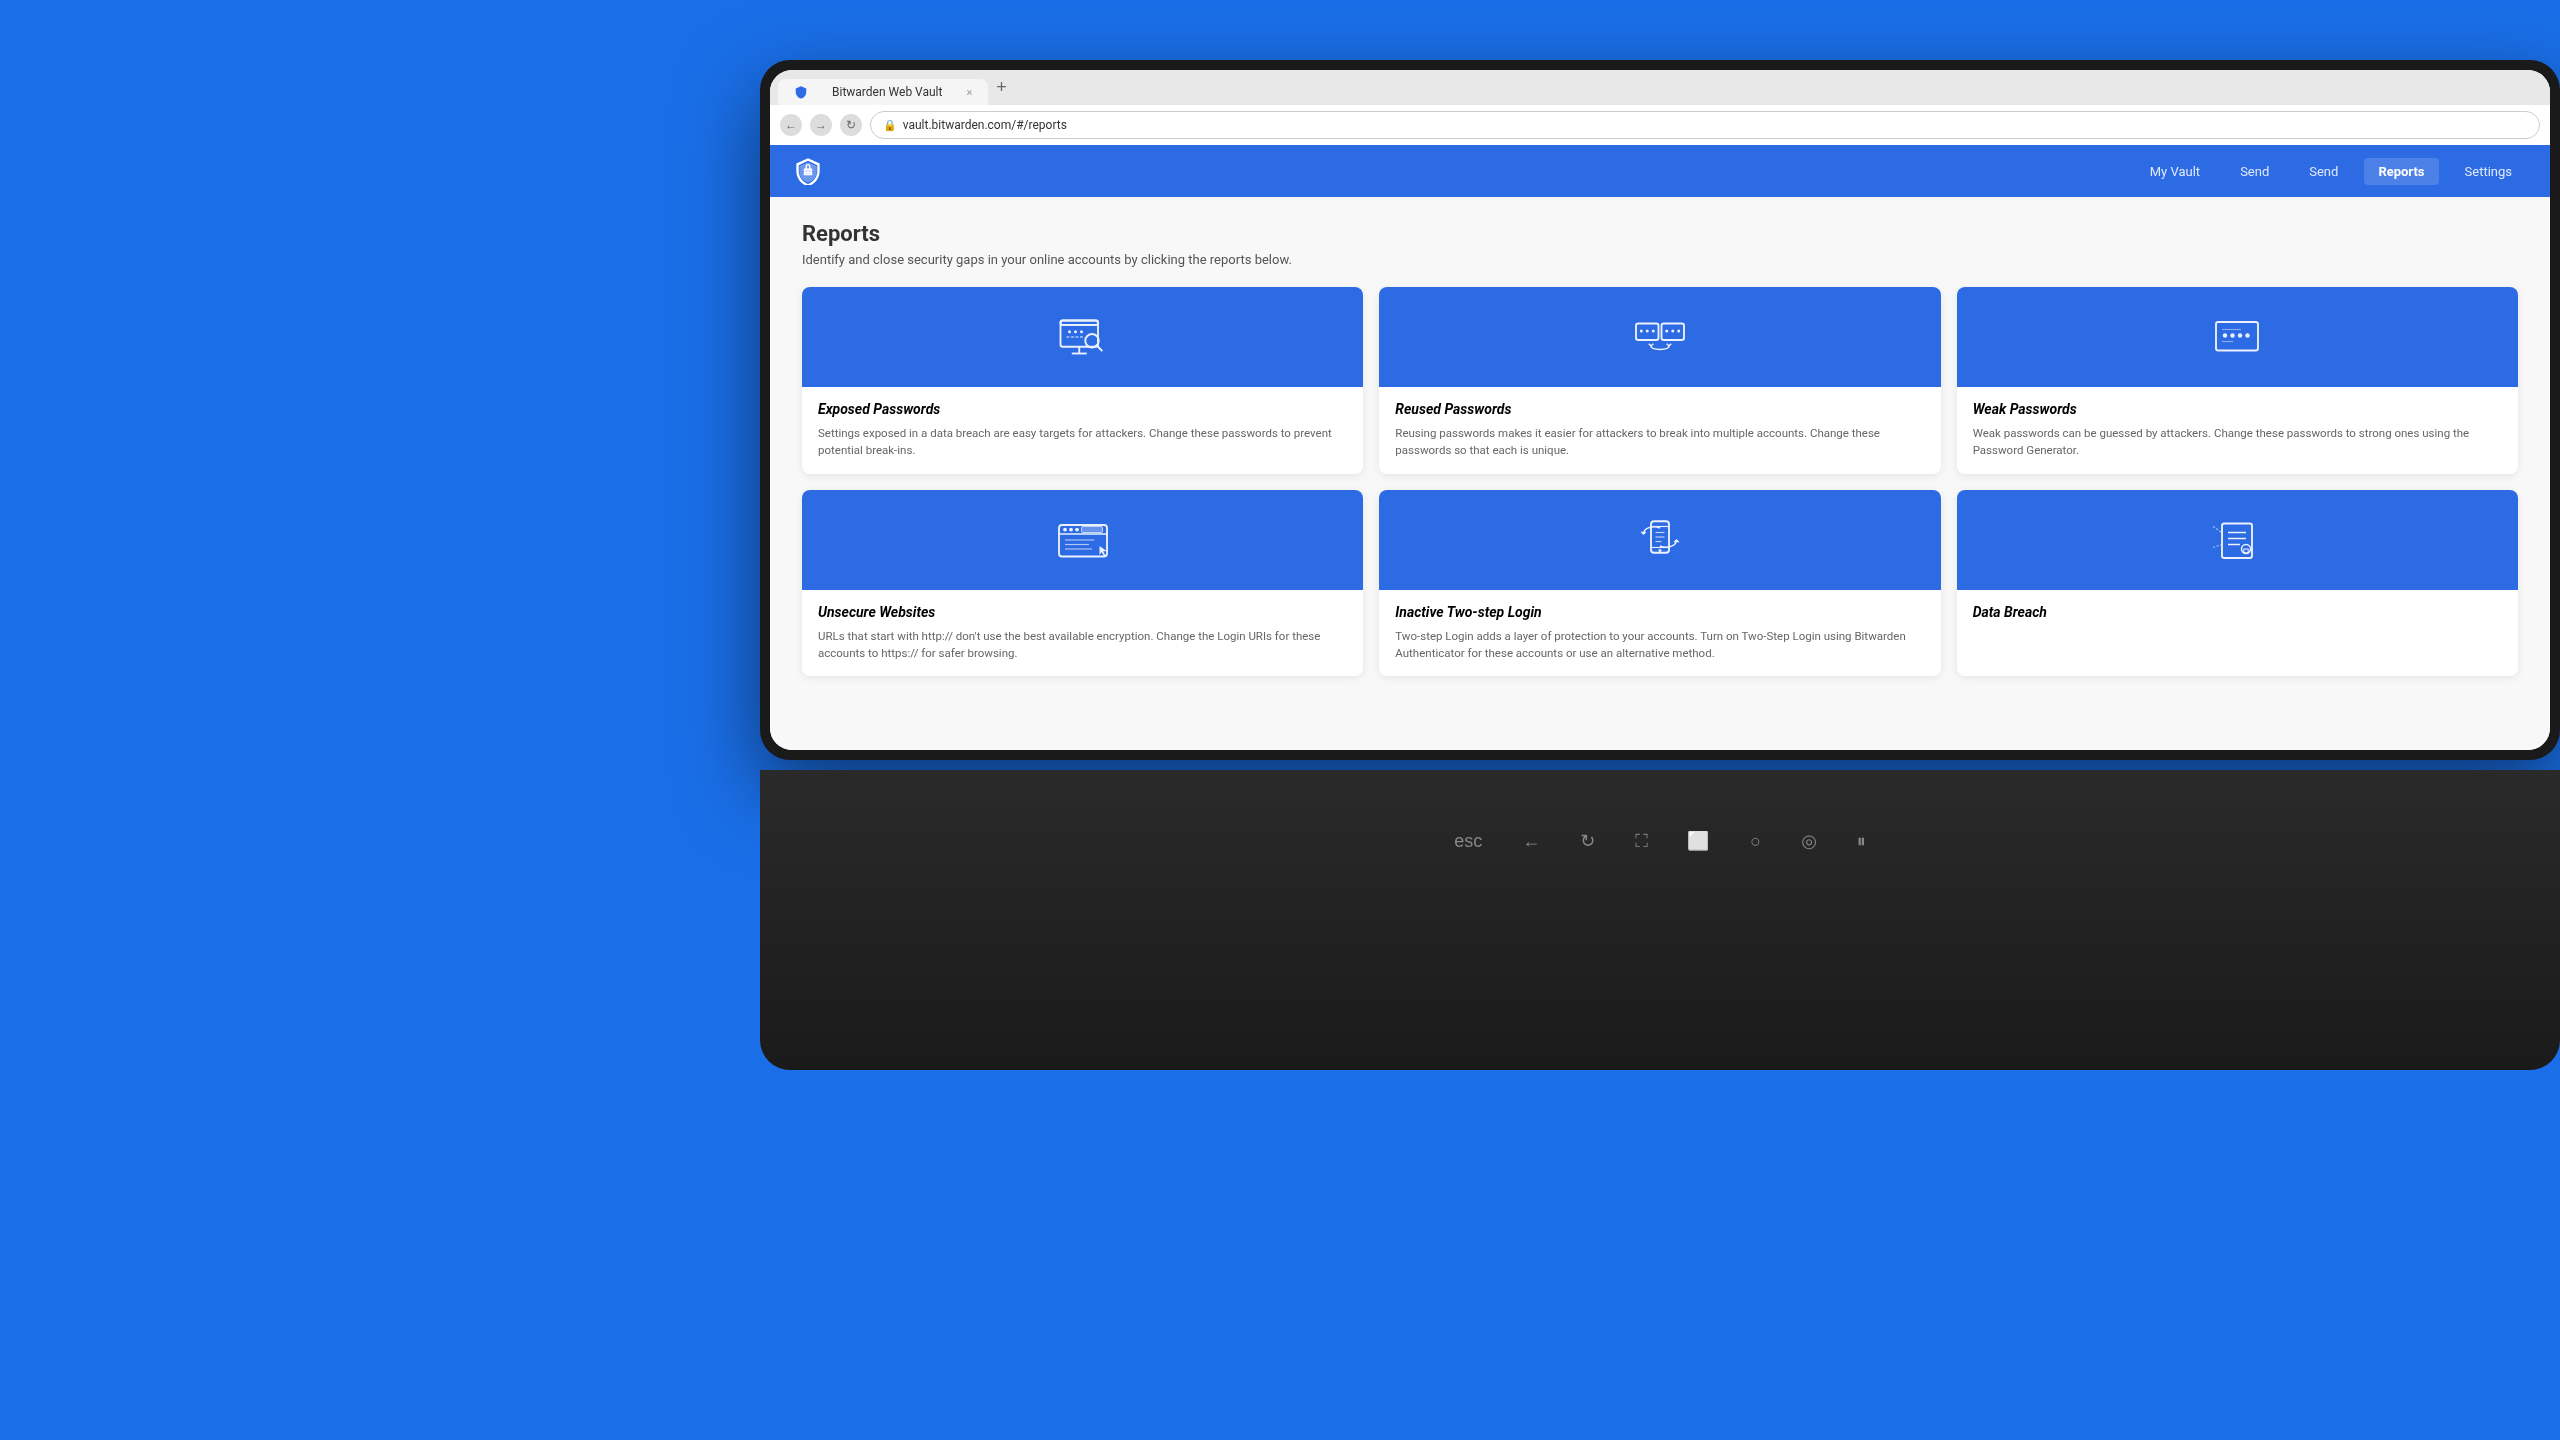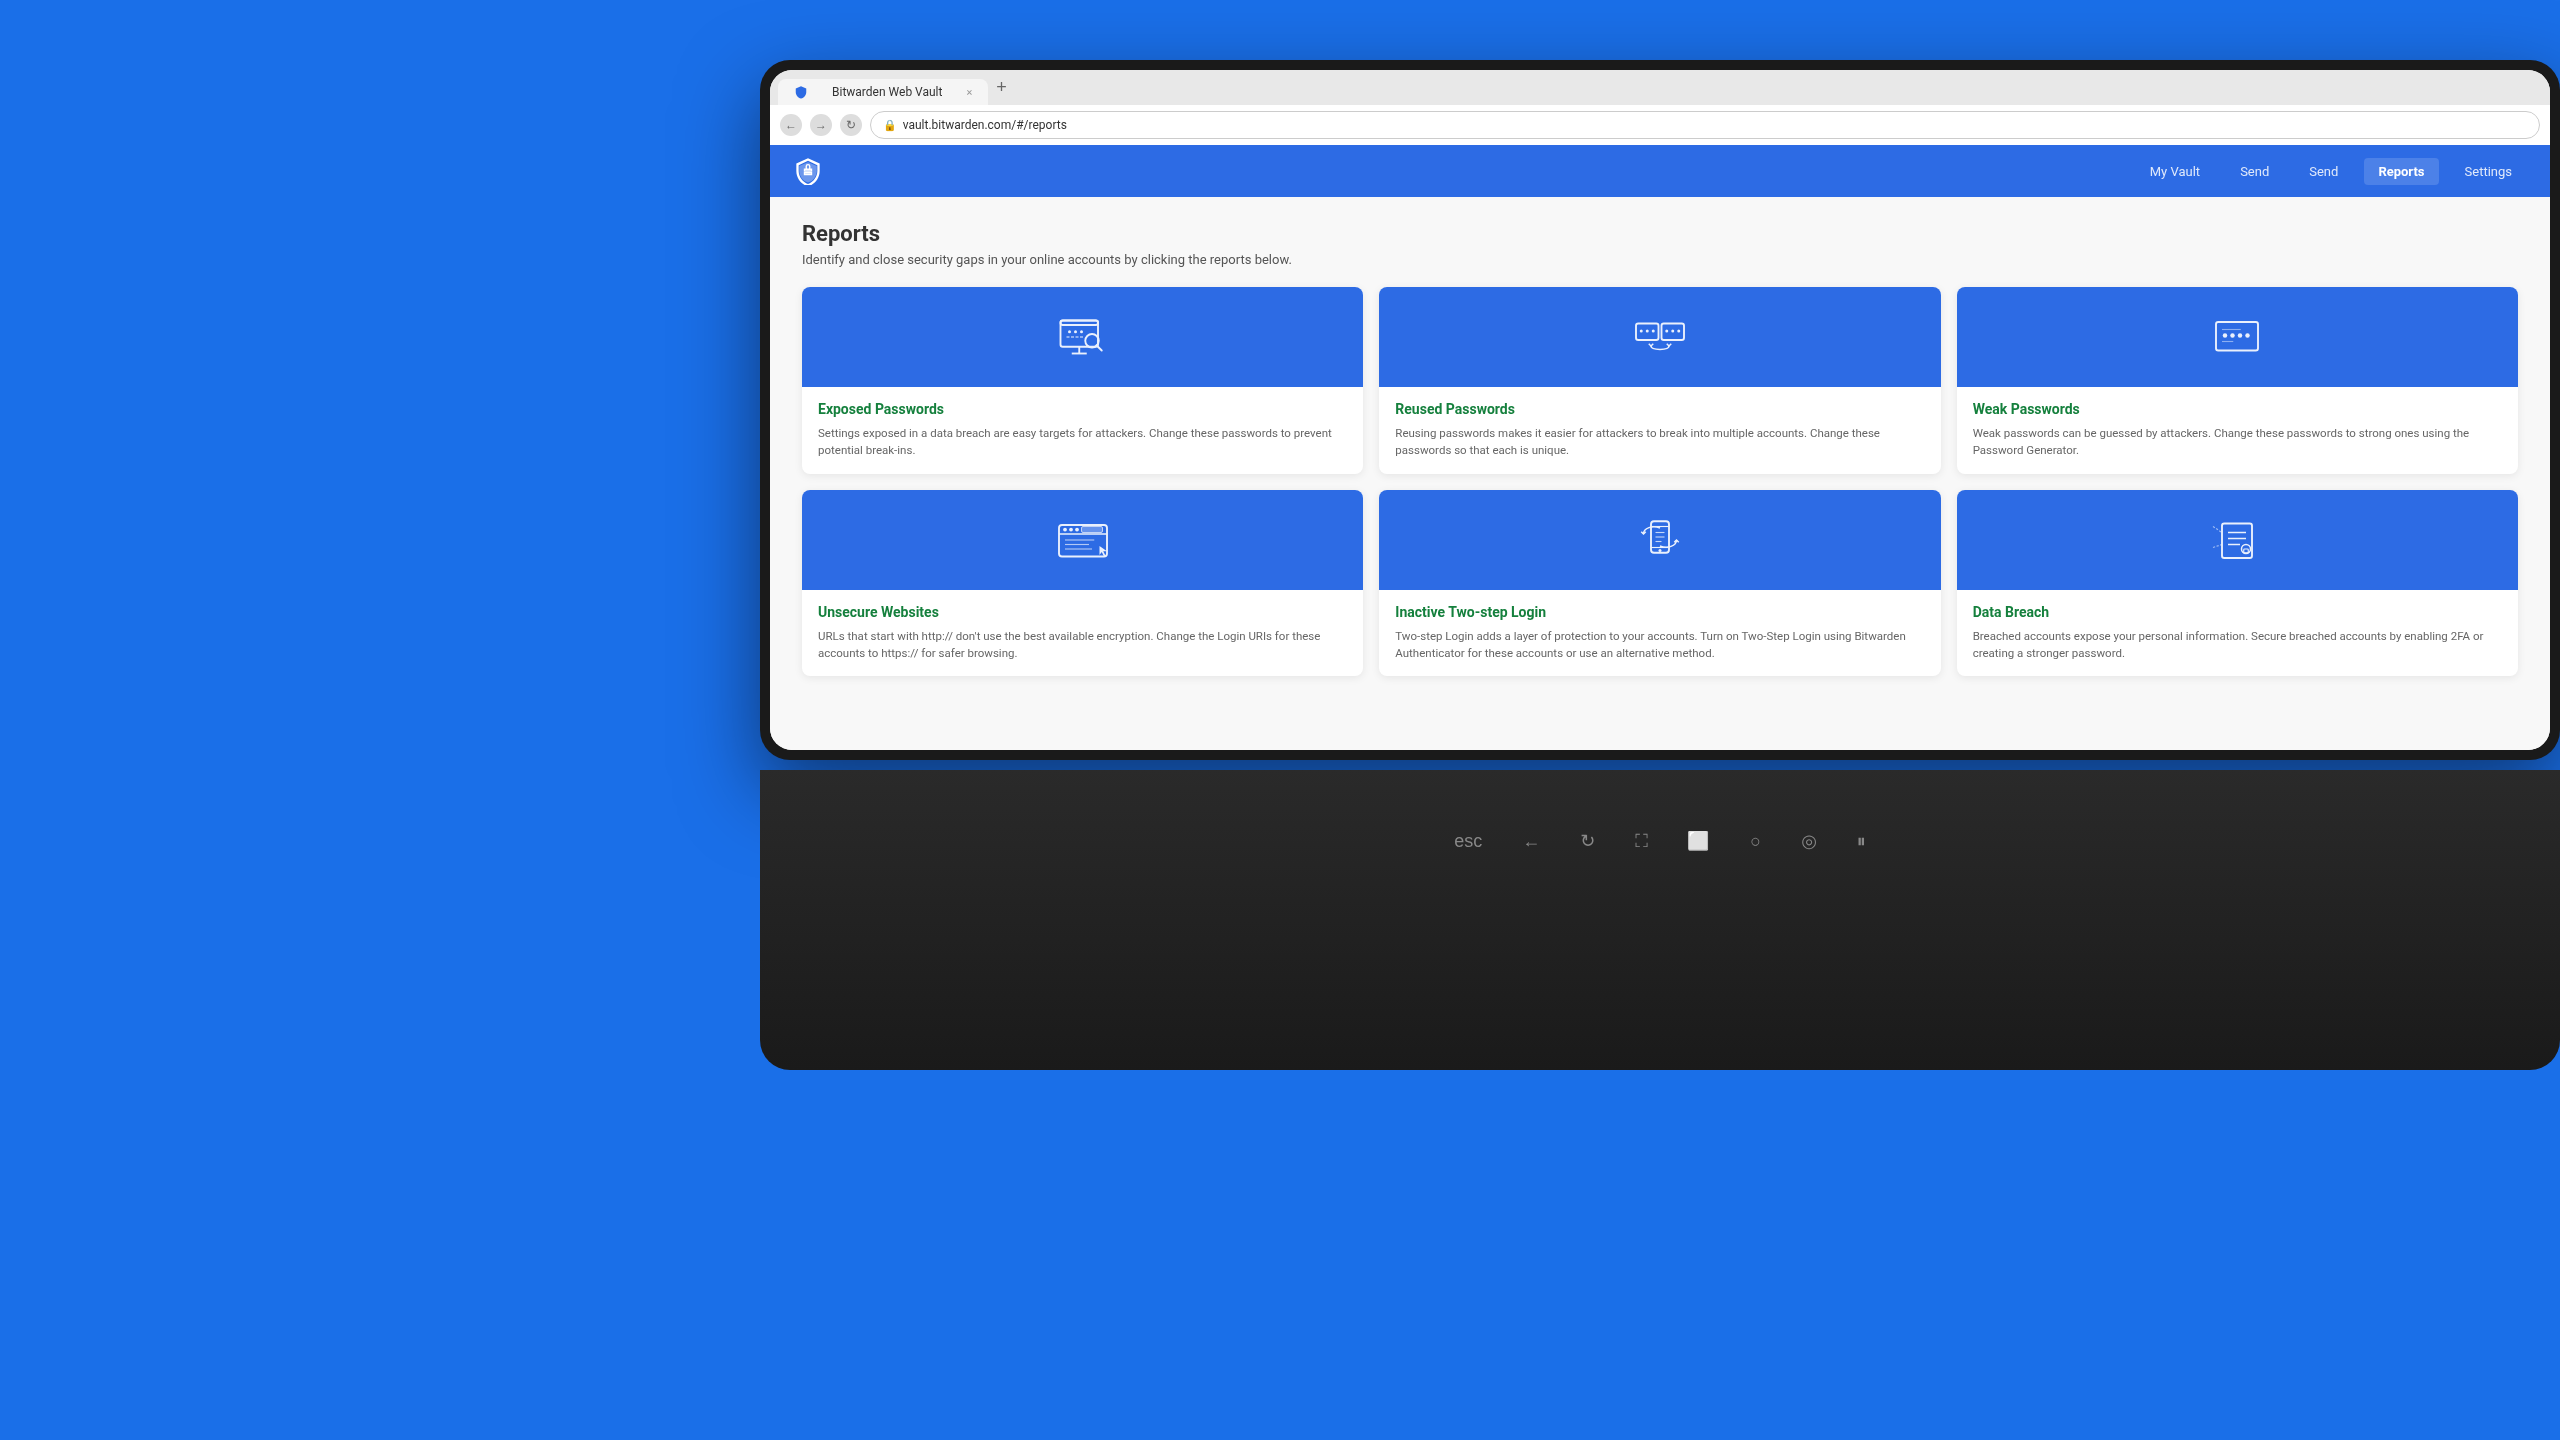--- a/index.html
+++ b/index.html
@@ -244,22 +244,23 @@
       opacity: 0.9;
     }
 
     .card-body {
       padding: 14px 16px;
     }
 
     .card-title {
       font-size: 14px;
       font-weight: 700;
-      color: #15803d;
+      color: #000000;
       margin-bottom: 8px;
+      font-style: italic;
     }
 
     .card-desc {
       font-size: 11.5px;
       color: #666;
       line-height: 1.5;
     }
   </style>
 </head>
 <body>
@@ -451,21 +452,20 @@
 
                 <circle cx="52" cy="42" r="6" fill="none" stroke="white" stroke-width="2"></circle>
                 <rect x="49" y="42" width="6" height="5" rx="1" fill="none" stroke="white" stroke-width="1.5"></rect>
 
                 <line x1="8" y1="12" x2="20" y2="20" stroke="rgba(255,255,255,0.6)" stroke-width="1.5" stroke-dasharray="3,2"></line>
                 <line x1="8" y1="40" x2="20" y2="36" stroke="rgba(255,255,255,0.6)" stroke-width="1.5" stroke-dasharray="3,2"></line>
               </svg>
             </div>
             <div class="card-body">
               <div class="card-title">Data Breach</div>
-              <div class="card-desc">Breached accounts expose your personal information. Secure breached accounts by enabling 2FA or creating a stronger password.</div>
             </div>
           </div>
 
         </div>
       </div>
 
     </div>
   </div>
 
   <div class="keyboard-area">

